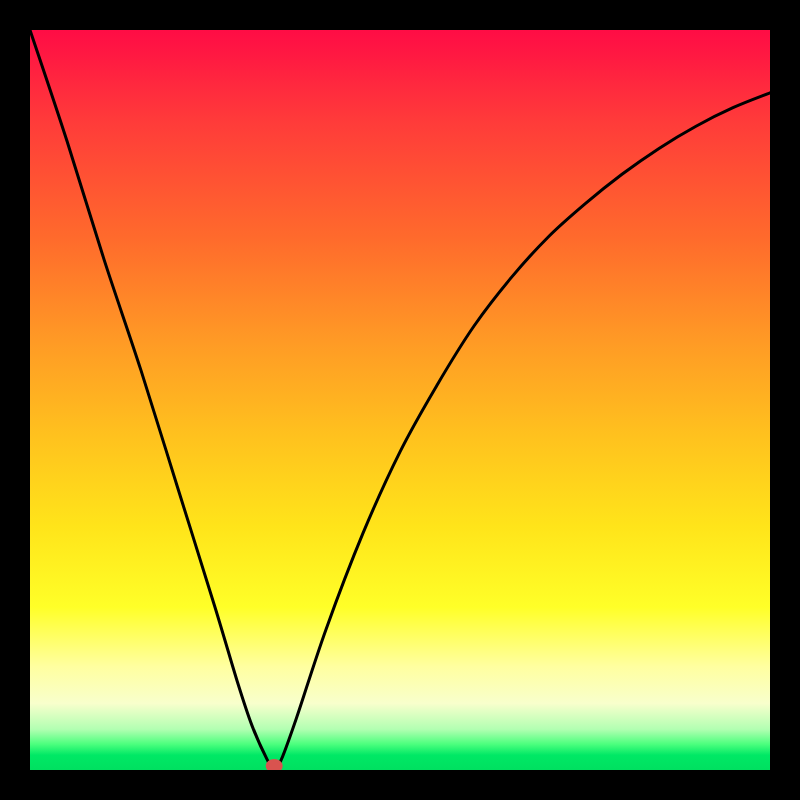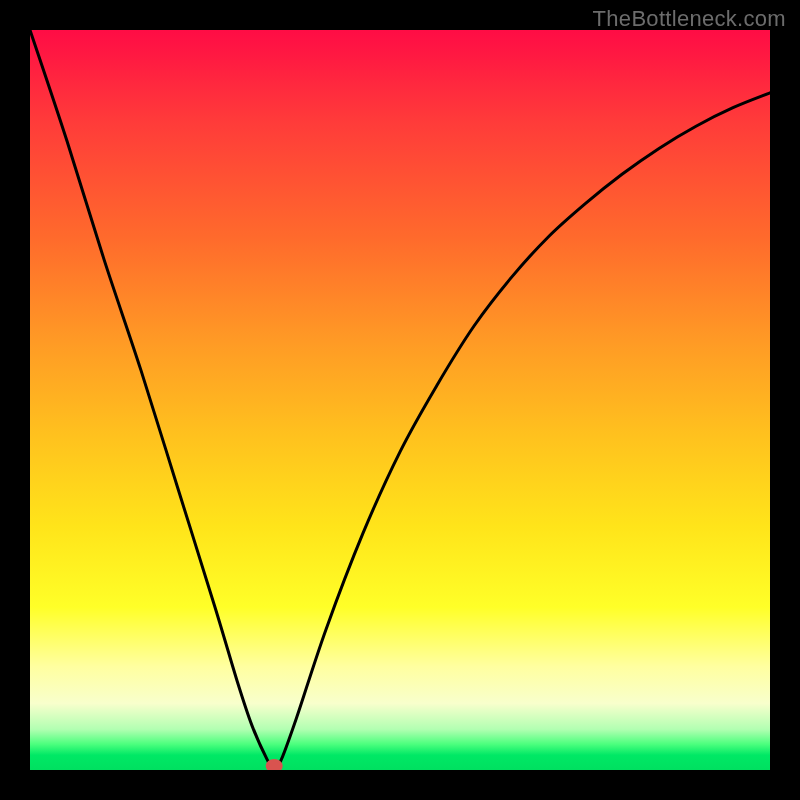--- a/index.html
+++ b/index.html
@@ -69,14 +69,13 @@
     <svg class="overlay" viewBox="0 0 740 740" preserveAspectRatio="none">
       <g id="curve-group">
           <path d="M 0.00 0.00 C 6.17 18.50 24.67 72.77 37.00 111.00 C 49.33 149.23 61.67 191.17 74.00 229.40 C 86.33 267.63 98.67 302.17 111.00 340.40 C 123.33 378.63 135.67 419.33 148.00 458.80 C 160.33 498.27 175.13 545.13 185.00 577.20 C 194.87 609.27 201.03 631.47 207.20 651.20 C 213.37 670.93 217.07 682.65 222.00 695.60 C 226.93 708.55 233.10 721.50 236.80 728.90 C 240.50 736.30 241.73 740.00 244.20 740.00 C 246.67 740.00 247.90 737.53 251.60 728.90 C 255.30 720.27 259.00 709.78 266.40 688.20 C 273.80 666.62 284.90 630.23 296.00 599.40 C 307.10 568.57 320.67 532.80 333.00 503.20 C 345.33 473.60 357.67 446.47 370.00 421.80 C 382.33 397.13 394.67 376.17 407.00 355.20 C 419.33 334.23 431.67 313.88 444.00 296.00 C 456.33 278.12 468.67 262.70 481.00 247.90 C 493.33 233.10 505.67 219.53 518.00 207.20 C 530.33 194.87 542.67 184.38 555.00 173.90 C 567.33 163.42 579.67 153.55 592.00 144.30 C 604.33 135.05 616.67 126.42 629.00 118.40 C 641.33 110.38 653.67 102.98 666.00 96.20 C 678.33 89.42 690.67 83.25 703.00 77.70 C 715.33 72.15 733.83 65.37 740.00 62.90" fill="none" stroke="#000" stroke-width="3" stroke-linejoin="round" stroke-linecap="round"></path>
         </g>
       <g id="marker-group">
           <ellipse cx="244.20" cy="736.00" rx="8.5" ry="7" fill="#d9534f"></ellipse>
         </g>
     </svg>
   </div>
 
-  <div class="watermark">TheBottleneck.com</div>
 </div>
 
 </body></html>

